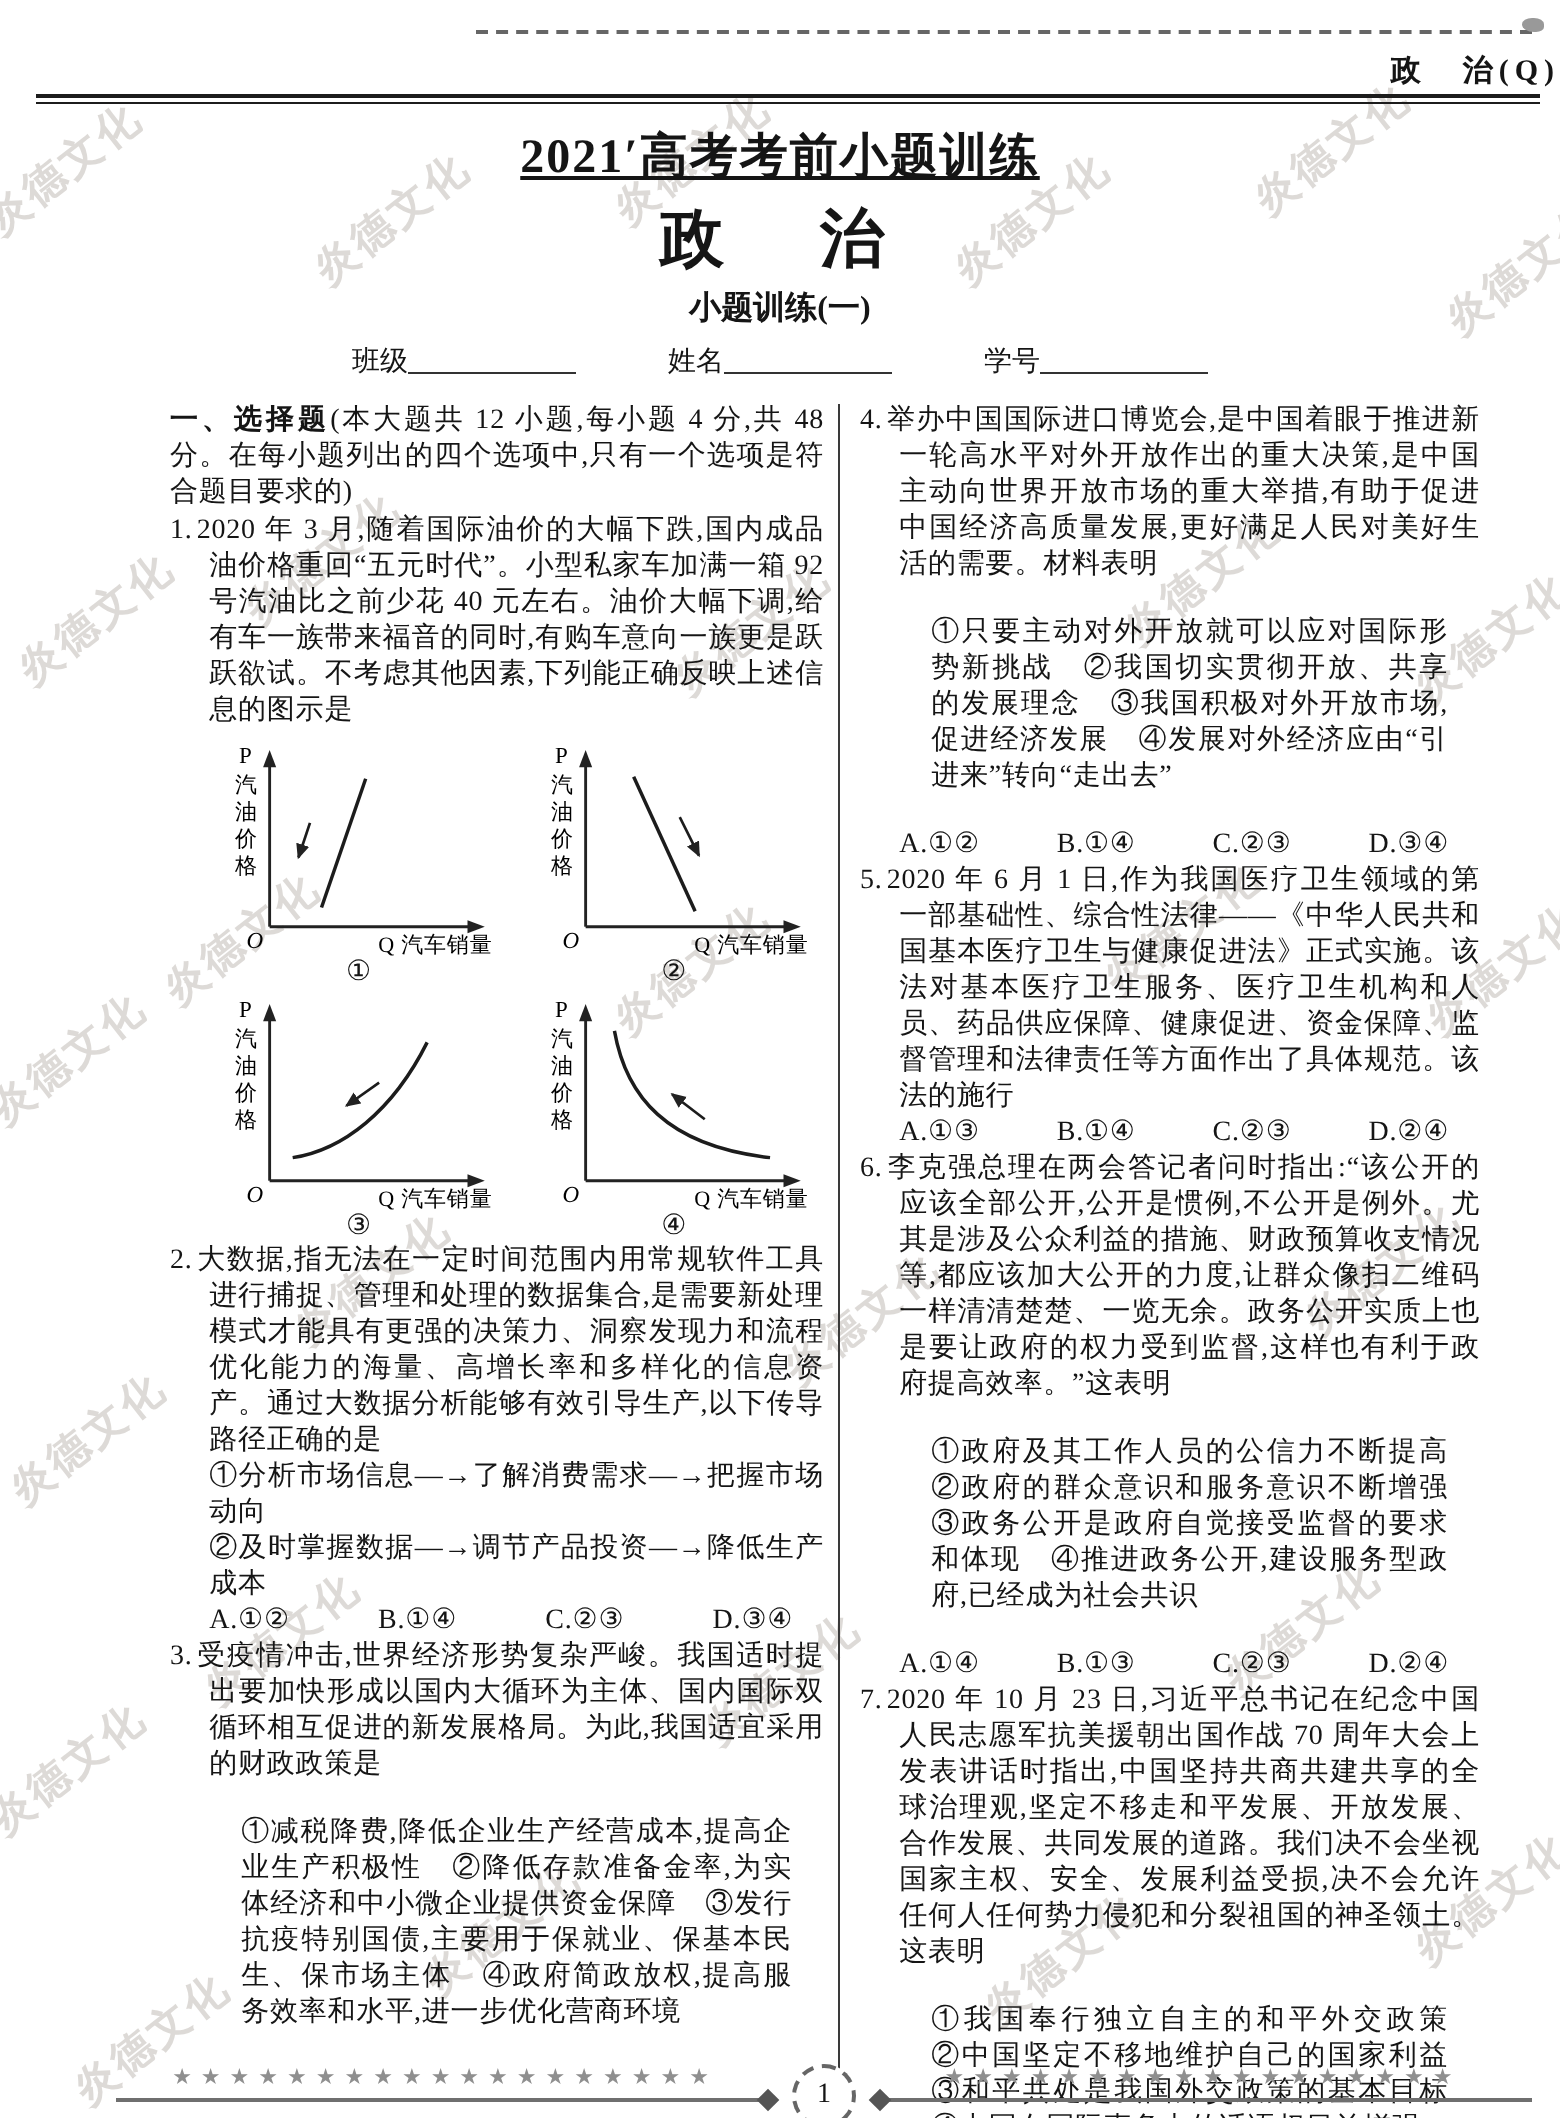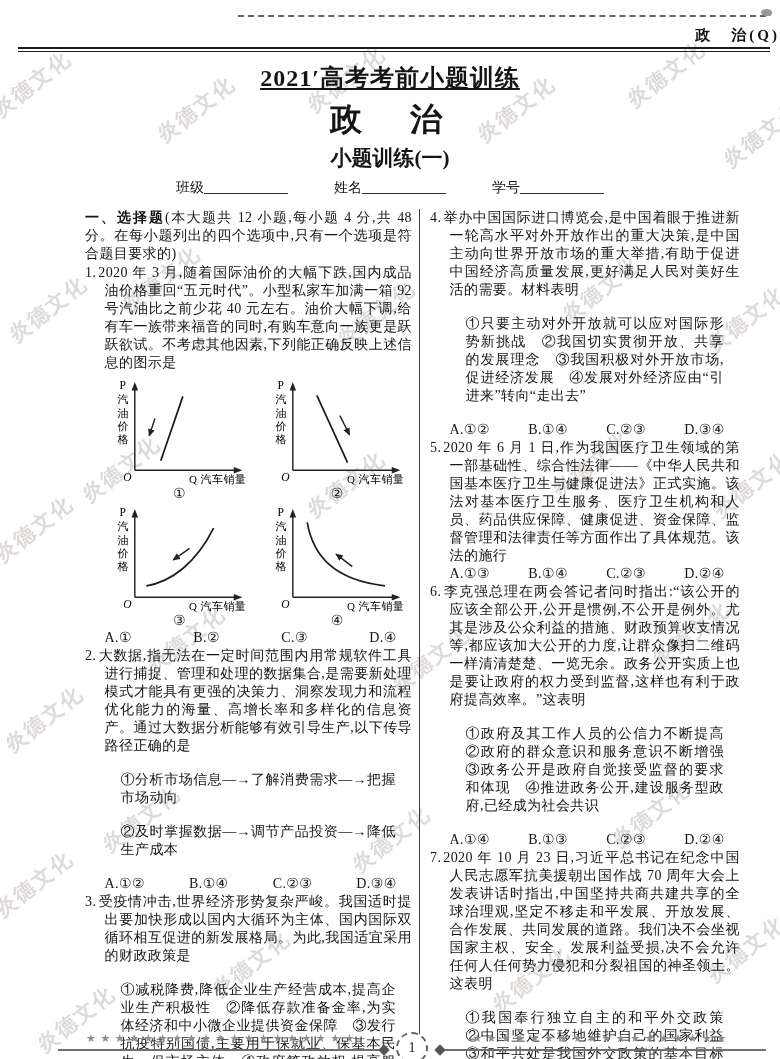--- a/index.html
+++ b/index.html
@@ -21,38 +21,38 @@
   .hdr-dash::after{content:"";position:absolute;right:-6px;top:-8px;width:11px;height:7px;
       background:#999;border-radius:50% 50% 40% 60%;}
   .course{position:absolute;left:0;right:0;top:26px;text-align:right;
       font-size:15px;font-weight:bold;letter-spacing:3px;}
   .hdr-rule{position:absolute;left:18px;right:10px;top:47px;height:2px;
       border-top:2.5px solid #1c1c1c;border-bottom:1px solid #1c1c1c;}
   
   .masthead{position:relative;z-index:2;text-align:center;}
   .m-title{margin:10px 0 4px 0;font-size:24px;font-weight:bold;letter-spacing:1px;text-decoration:underline;}
   .m-subject{margin:4px 0 0 0;font-size:32px;font-weight:bold;letter-spacing:8px;}
-  .m-subtitle{margin:2px 0 0 0;font-size:21px;font-weight:bold;}
+  .m-subtitle{margin:2px 0 0 0;font-size:16px;font-weight:bold;}
   .m-meta{margin:3px 0 0 0;font-size:13.5px;letter-spacing:1px;}
   .fields{position:relative;z-index:2;display:flex;justify-content:center;gap:46px;
       margin-top:7px;font-size:14px;}
   .field{white-space:nowrap;}
   .field .blank{display:inline-block;width:84px;border-bottom:1px solid #333;height:13px;
       vertical-align:-2px;}
   
   .cols{position:relative;z-index:2;display:flex;margin:12px 40px 0 85px;align-items:stretch;}
   .col{font-size:14px;line-height:18px;letter-spacing:0.4px;text-align:justify;}
   .col-left{width:327px;}
   .col-right{flex:1;border-left:1px solid #3a3a3a;margin-left:7px;padding-left:10px;}
   .intro{margin:0 0 1px 0;}
   .intro b{letter-spacing:1px;}
   .question{padding-left:1.4em;margin:0;}
   .stem{margin:0;text-indent:-1.4em;}
   .qnum{padding-right:2px;}
-  .item-line{margin:16px;}
+  .item-line{margin:0;}
   .items-inline{margin:16px;}
   .answers{display:flex;justify-content:space-between;padding-right:1.1em;margin:0;}
   
   .fig-grid{display:grid;grid-template-columns:repeat(2,1fr);column-gap:8px;row-gap:0;
       margin:2px 0 1px 0;}
   .graph-cell{text-align:center;}
   .graph-cell svg{display:block;margin:0 auto;}
   .graph-num{font-size:14px;line-height:15px;text-align:center;}
   
   .footer{position:absolute;z-index:2;left:58px;right:14px;bottom:8px;display:flex;align-items:flex-end;}
@@ -211,26 +211,20 @@
                 <text x="12" y="58" font-size="11.5">价</text>
                 <text x="12" y="72" font-size="11.5">格</text>
                 <text x="18" y="111" font-size="12" font-style="italic">O</text>
                 <text x="146" y="113" font-size="11.5" text-anchor="end">Q 汽车销量</text>
                 <path d="M45,22 C51,56 72,82 126,88" stroke="#1c1c1c" stroke-width="1.8" fill="none"></path>
                 <path d="M92,68 L75,55" stroke="#1c1c1c" stroke-width="1.4" fill="none" marker-end="url(#ah3)"></path>
               </svg>
               <div class="graph-num">④</div>
             </div>
           </div>
-          <div class="answers">
-            <span class="answer">A.①</span>
-            <span class="answer">B.②</span>
-            <span class="answer">C.③</span>
-            <span class="answer">D.④</span>
-          </div>
         </div>
         <div class="question">
           <p class="stem"><span class="qnum">2.</span>大数据,指无法在一定时间范围内用常规软件工具进行捕捉、管理和处理的数据集合,是需要新处理模式才能具有更强的决策力、洞察发现力和流程优化能力的海量、高增长率和多样化的信息资产。通过大数据分析能够有效引导生产,以下传导路径正确的是</p>
           <div class="items-block">
             <div class="item-line">①分析市场信息—→了解消费需求—→把握市场动向</div>
             <div class="item-line">②及时掌握数据—→调节产品投资—→降低生产成本</div>
           </div>
           <div class="answers">
             <span class="answer">A.①②</span>
             <span class="answer">B.①④</span>

